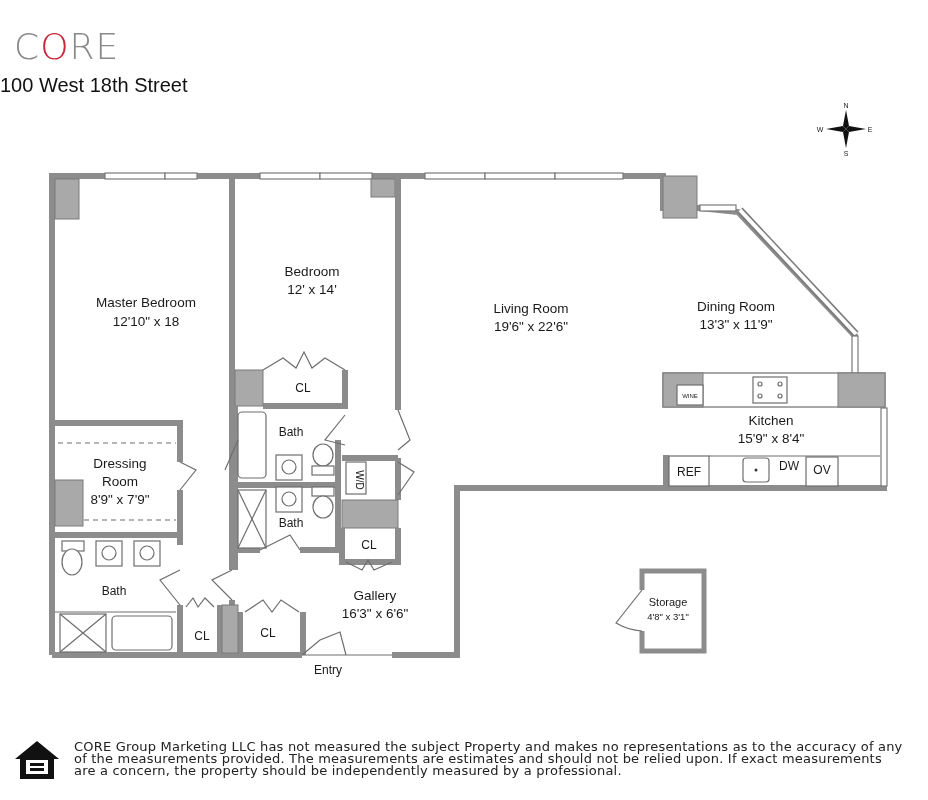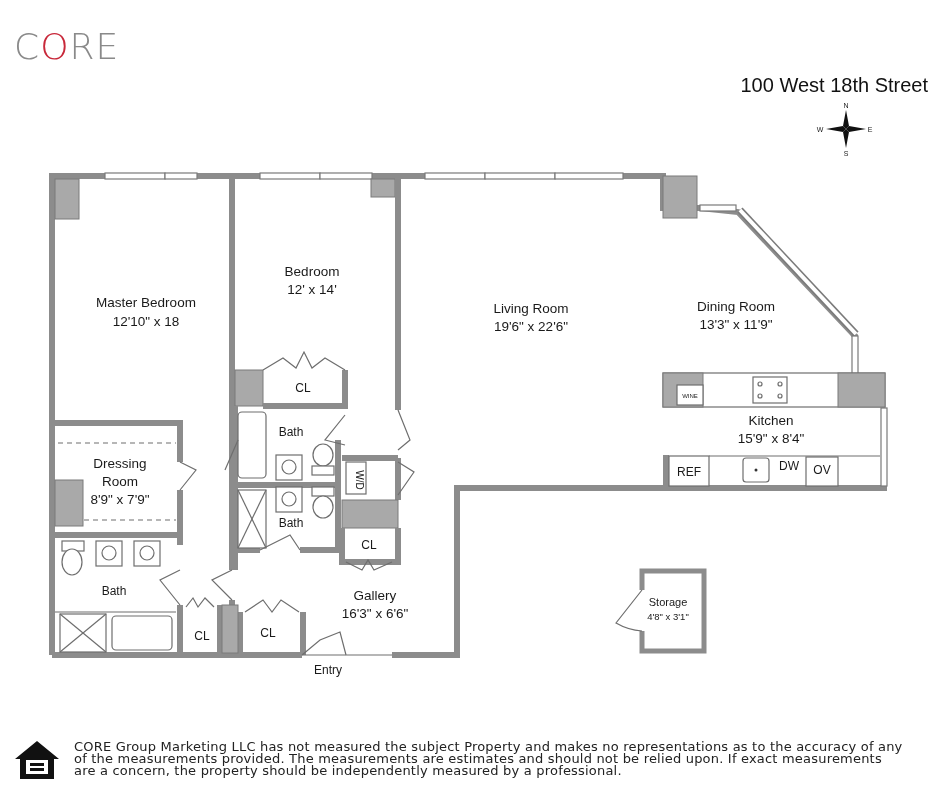--- a/index.html
+++ b/index.html
@@ -1,19 +1,19 @@
 <!DOCTYPE html>
 <html><head>
 <meta charset="utf-8">
 <style>
   html, body { margin: 0; padding: 0; background: #ffffff; }
   body { width: 928px; height: 800px; position: relative; overflow: hidden; font-family: "Liberation Sans", sans-serif; color: #1a1a1a; }
   .logo { position: absolute; left: 14px; top: 18px; font-family: "DejaVu Sans", sans-serif; font-size: 36px; letter-spacing: 1px; color: #8a8a8a; font-weight: 300; margin-top: 8px; }
   .logo .o { color: #c8283a; }
-  .title { position: absolute; left: 0; width: 928px; top: 72px; text-align: right; font-size: 20px; line-height: 26px; color: #111; }
+  .title { position: absolute; left: 0; width: 928px; top: 72px; text-align: left; font-size: 20px; line-height: 26px; color: #111; }
   .plan { position: absolute; left: 0; top: 0; }
   .lbl { font-family: "Liberation Sans", sans-serif; fill: #1a1a1a; }
   .disclaimer { position: absolute; left: 74px; top: 741px; width: 830px; font-family: "DejaVu Sans", sans-serif; font-size: 13px; line-height: 12px; color: #222; letter-spacing: 0.2px; }
   .eho { position: absolute; left: 13px; top: 739px; width: 48px; height: 42px; }
 </style>
 </head>
 <body>
 
 <div class="logo"><span>C</span><span class="o">O</span><span>RE</span></div>
 

